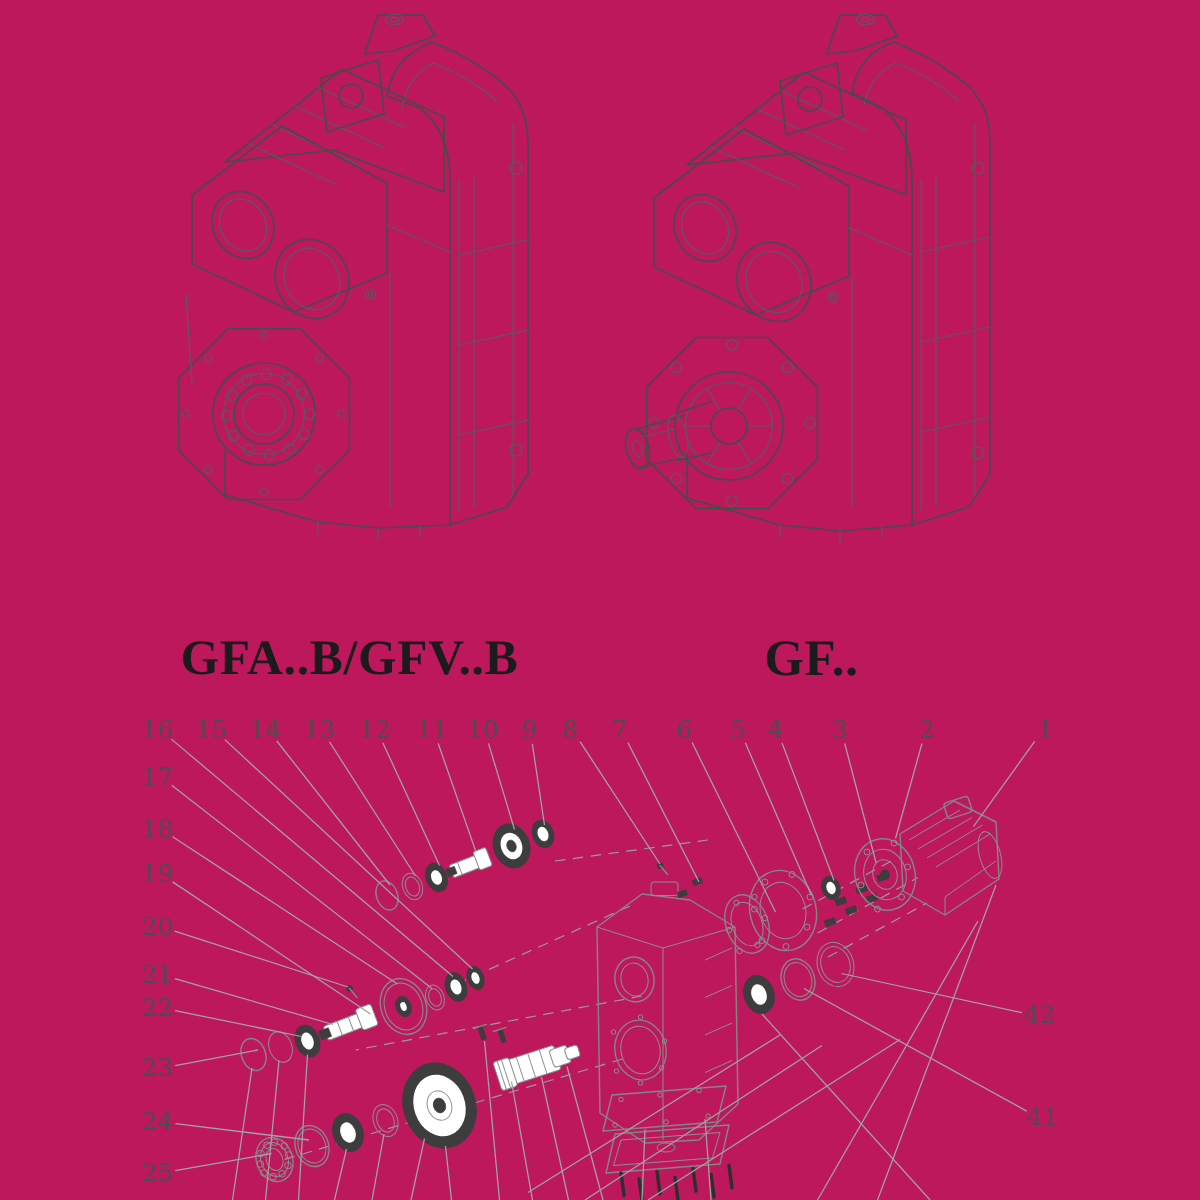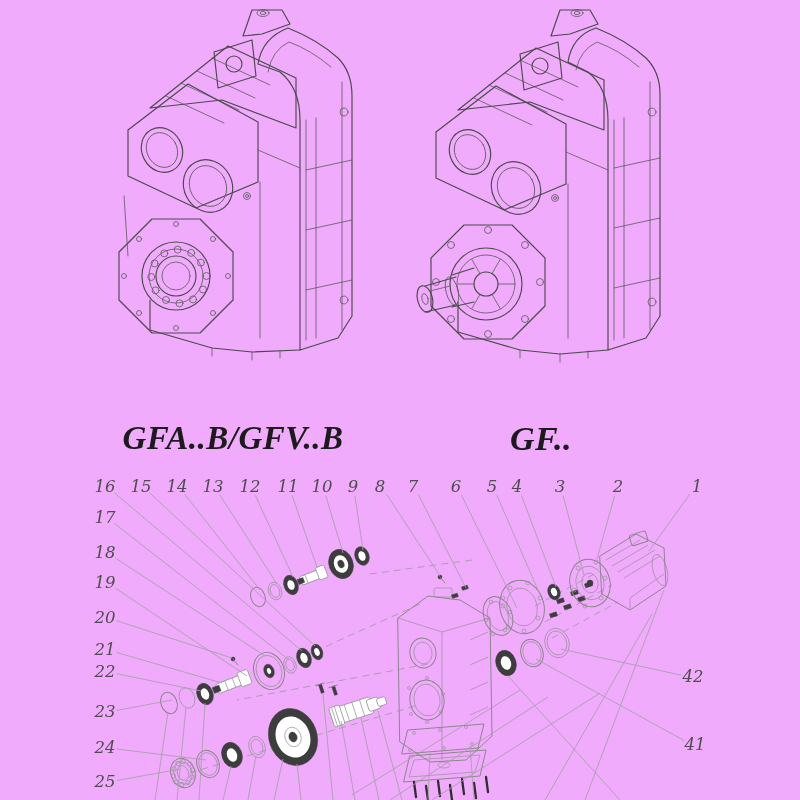--- a/index.html
+++ b/index.html
@@ -1,17 +1,17 @@
 <!DOCTYPE html>
 <html><head>
 <meta charset="utf-8">
 <style>
   html,body{margin:0;padding:0;background:#f4f4f2;}
-  .page{position:relative;width:800px;height:800px;background:#f0abfc;overflow:hidden;
-        font-family:"Liberation Serif","DejaVu Serif",serif;font-style:italic;}
+  .page{position:relative;width:800px;height:800px;background:#be185d;overflow:hidden;
+        font-family:"Liberation Serif","DejaVu Serif",serif;}
   svg{display:block}
   
   .d  {fill:none;stroke:#4a4a4a;stroke-width:1.15;stroke-linejoin:round;stroke-linecap:round;}
   .d2 {fill:none;stroke:#5a5a5a;stroke-width:.8;stroke-linejoin:round;stroke-linecap:round;}
   .e  {fill:none;stroke:#858585;stroke-width:.95;stroke-linejoin:round;stroke-linecap:round;}
   .e7 {fill:none;stroke:#8f8f8f;stroke-width:.65;}
   .dk {fill:#3d3d3d;stroke:#3d3d3d;stroke-width:.5;}
   .wh {fill:#ffffff;stroke:#8a8a8a;stroke-width:.7;}
   .whn{fill:#ffffff;stroke:none;}
   .ld {stroke:#a2a2a2;stroke-width:.85;fill:none;}

